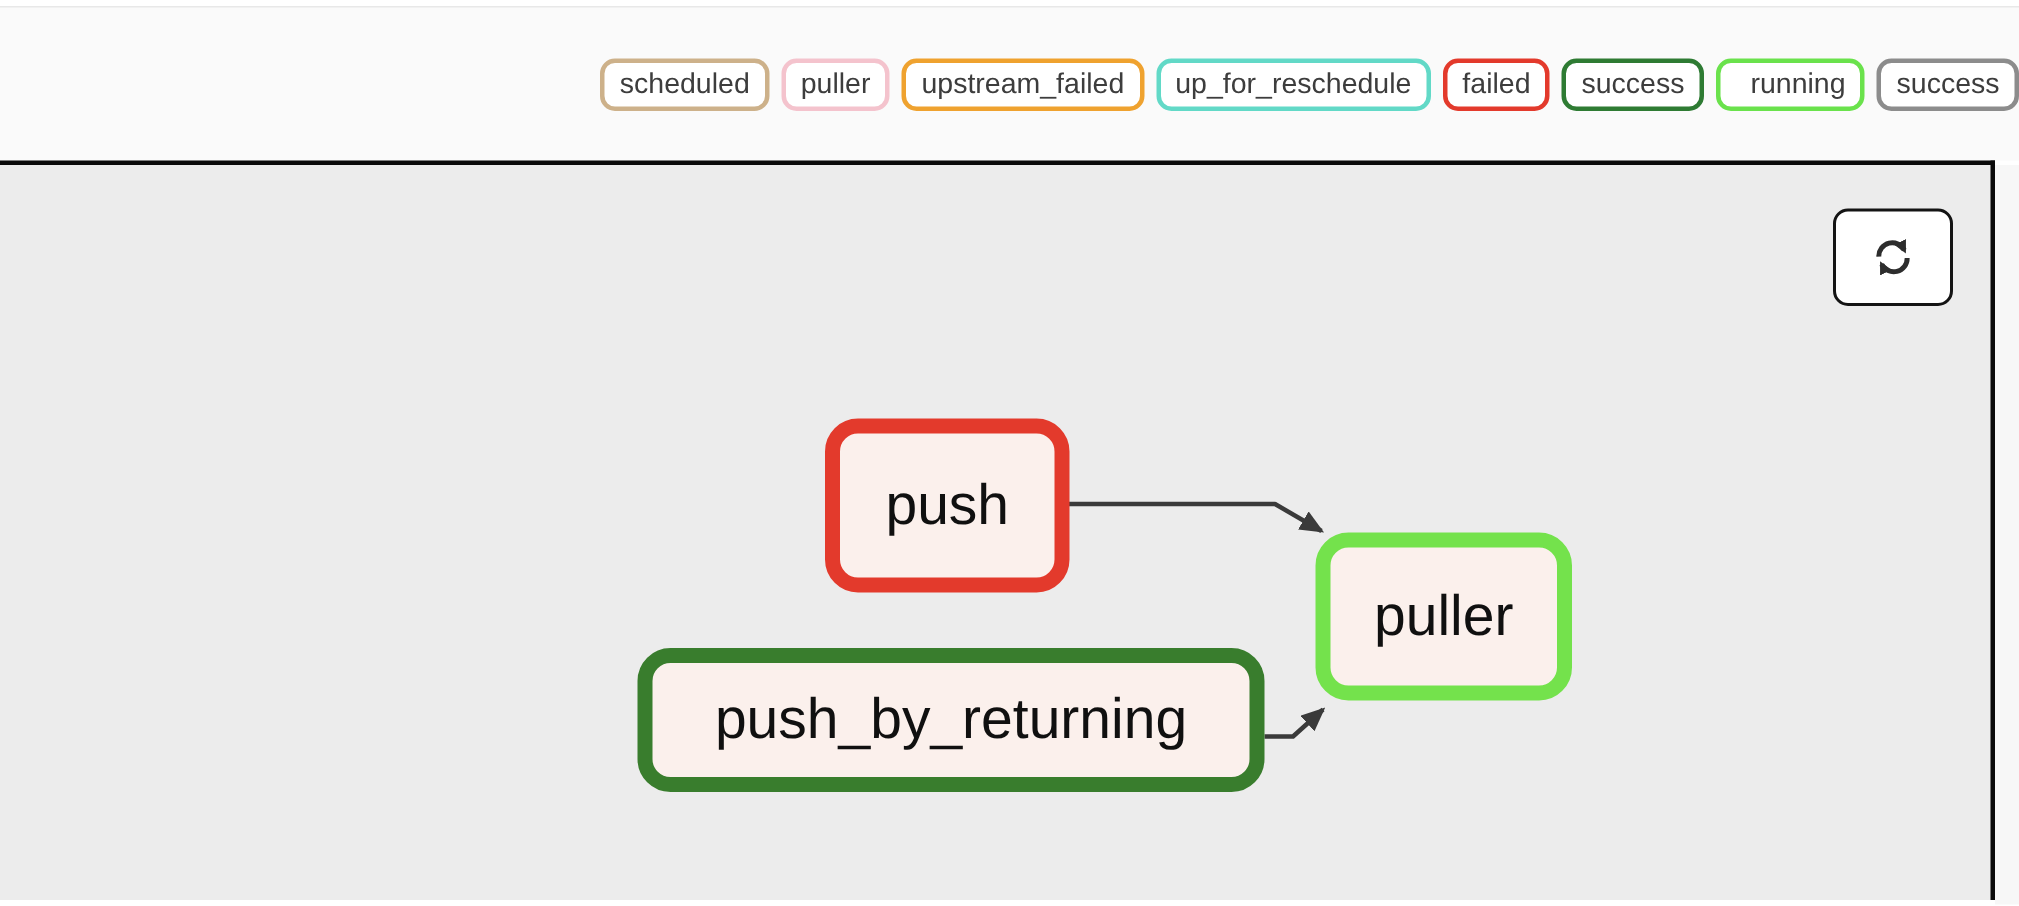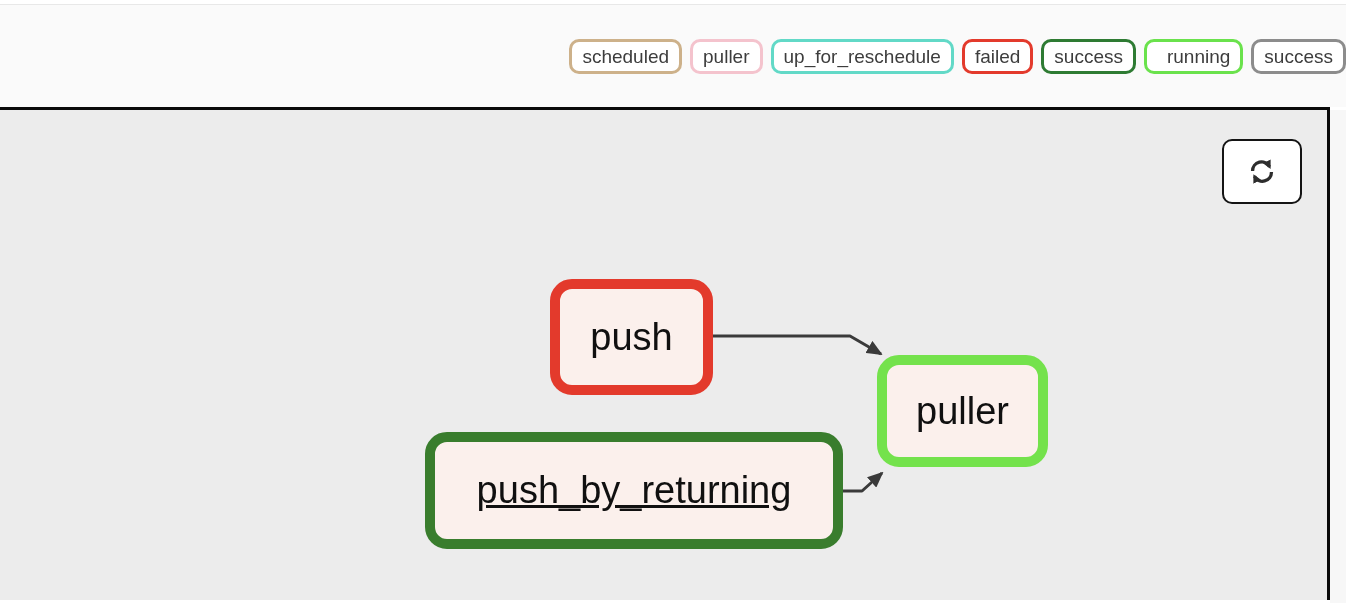--- a/index.html
+++ b/index.html
@@ -64,21 +64,21 @@
     border: 10px solid #999; 
     border-radius: 22px;
     background: #fbf0ec;    
     color: #101010;
     font-size: 38px;
     white-space: nowrap;
     cursor: pointer;
   }
   .node-push              { left: 550px; top: 169px; width: 163px; height: 116px; }
   .node-puller            { left: 877px; top: 245px; width: 171px; height: 112px; }
-  .node-push_by_returning { left: 425px; top: 322px; width: 418px; height: 117px; text-decoration: underline; }
+  .node-push_by_returning { left: 425px; top: 322px; width: 418px; height: 96px; }
 
   .refresh-btn {
     position: absolute;
     left: 1222px; top: 29px;
     width: 80px; height: 65px;
     background: #ffffff;
     border: 2.5px solid #141414;
     border-radius: 10px;
     display: flex;
     align-items: center;
@@ -87,20 +87,21 @@
     padding: 0;
   }
 </style>
 </head>
 <body>
 
 <div class="topbar">
   <div class="legend">
     <span class="badge" style="border-color: rgb(205, 177, 138);">scheduled</span>
     <span class="badge" style="border-color: rgb(244, 195, 205);">puller</span>
+    <span class="badge" style="border-color: rgb(239, 162, 47);">upstream_failed</span>
     <span class="badge" style="border-color: rgb(98, 217, 199);">up_for_reschedule</span>
     <span class="badge" style="border-color: rgb(227, 58, 44);">failed</span>
     <span class="badge" style="border-color: rgb(46, 123, 51);">success</span>
     <span class="badge" style="border-color: rgb(106, 226, 76); padding-left: 20px;">running</span>
     <span class="badge" style="border-color: rgb(140, 140, 140);">success</span>
   </div>
 </div>
 
 <div class="graph-row">
   <div class="graph-area">

